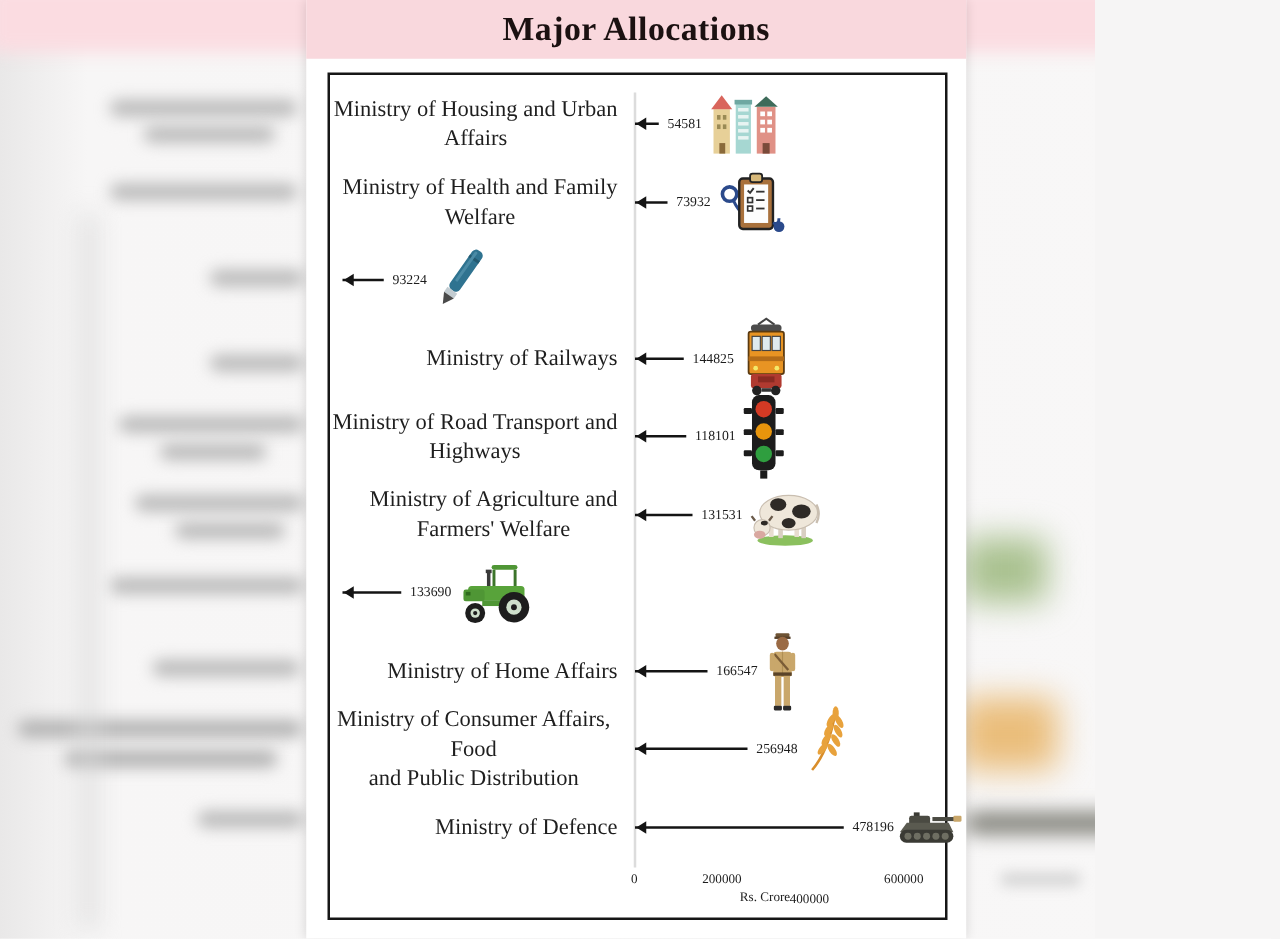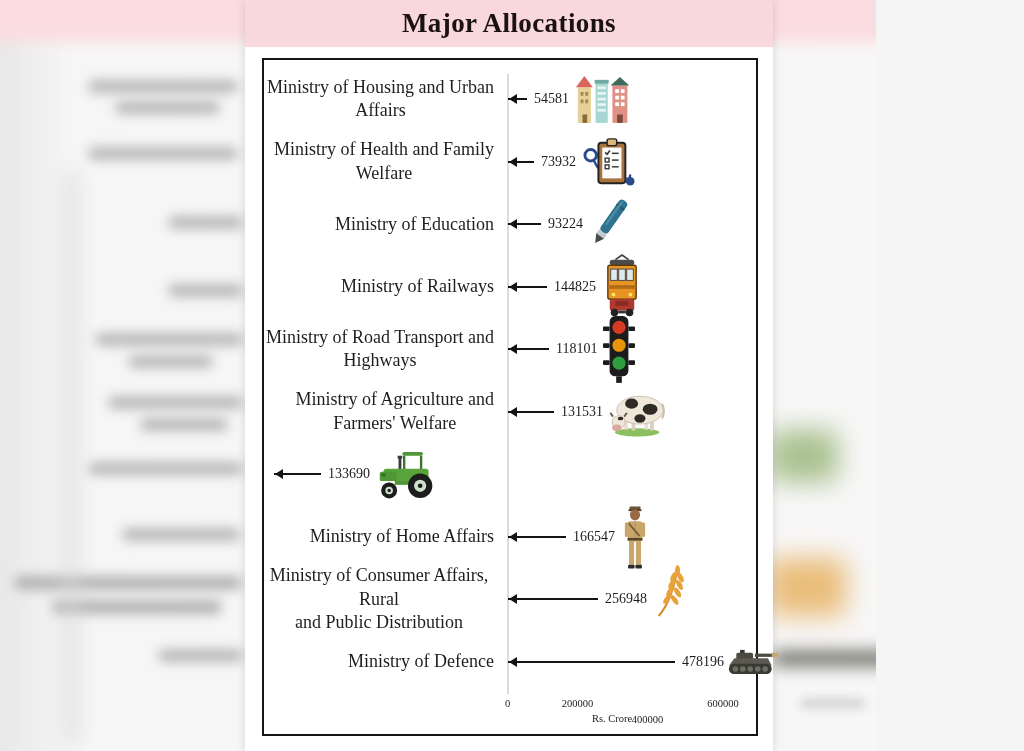--- a/index.html
+++ b/index.html
@@ -42,21 +42,21 @@
     display:inline-block;text-align:center;white-space:pre-line;
     font-size:18px;line-height:1.3;color:#1e1e1e;
   }
   .row-plot{display:flex;align-items:center;padding-left:10px;flex:1;min-width:0;overflow:visible;}
   .bar{position:relative;height:2.4px;background:#141414;flex:none;}
   .bar-arrow{
     position:absolute;left:1px;top:-3.8px;width:0;height:0;
     border-top:5px solid transparent;border-bottom:5px solid transparent;
     border-right:8px solid #141414;
   }
-  .value-label{font-size:14px;color:#1c1c1c;margin-left:7px;white-space:nowrap;flex:none;}
+  .value-label{font-size:11px;color:#1c1c1c;margin-left:7px;white-space:nowrap;flex:none;}
   .row-icon{margin-left:6px;flex:none;line-height:0;}
   .row-icon svg{display:block;overflow:visible;}
   .icon-wheat-icon{position:relative;top:-9px;}
   .icon-pen-icon{position:relative;top:-2px;}
   .icon-tank-icon{position:relative;top:0;margin-left:3px;}
   .x-axis{position:absolute;left:0;top:0;width:100%;height:100%;pointer-events:none;}
   .tick-label{
     position:absolute;top:638px;transform:translateX(-50%);
     font-size:10.5px;color:#1c1c1c;white-space:nowrap;
   }
@@ -168,23 +168,20 @@
                   <line x1="31" y1="25" x2="38" y2="25" stroke="#333" stroke-width="1.5"></line>
                   <line x1="31" y1="32" x2="38" y2="32" stroke="#333" stroke-width="1.5"></line>
                   <path d="M45 44 Q50 46 50 40" fill="none" stroke="#2b4a8b" stroke-width="2.5"></path>
                   <circle cx="50" cy="47" r="4.5" fill="#2b4a8b"></circle>
                 </svg>
               </span>
     </div>
   </div>
 
   <div class="row">
-    <div class="row-label-wrap">
-      <div class="row-label">Ministry of Education</div>
-    </div>
     <div class="row-plot">
       <div class="bar" style="width: 33px;">
         <span class="bar-arrow"></span>
       </div>
       <span class="value-label">93224</span>
       <span class="row-icon icon-pen-icon">
                 <svg viewBox="0 0 44 56" width="42" height="54">
                   <g transform="rotate(35 22 28)">
                     <rect x="17" y="1" width="10" height="40" rx="4" fill="#2f7390"></rect>
                     <rect x="17" y="8" width="10" height="2.5" fill="#245a71"></rect>
@@ -337,21 +334,21 @@
                   <rect x="16" y="43" width="5.5" height="26" fill="#c9a76b"></rect>
                   <rect x="7.5" y="69" width="7" height="4" rx="1" fill="#2b2b2b"></rect>
                   <rect x="15.5" y="69" width="7" height="4" rx="1" fill="#2b2b2b"></rect>
                 </svg>
               </span>
     </div>
   </div>
 
   <div class="row">
     <div class="row-label-wrap">
-      <div class="row-label">Ministry of Consumer Affairs, Rural
+      <div class="row-label">Ministry of Consumer Affairs, Food
 and Public Distribution</div>
     </div>
     <div class="row-plot">
       <div class="bar" style="width: 90px;">
         <span class="bar-arrow"></span>
       </div>
       <span class="value-label">256948</span>
       <span class="row-icon icon-wheat-icon">
                 <svg viewBox="0 0 36 58" width="34" height="55">
                   <path d="M6 56 Q20 40 26 6" stroke="#d98e2b" stroke-width="2.2" fill="none"></path>

